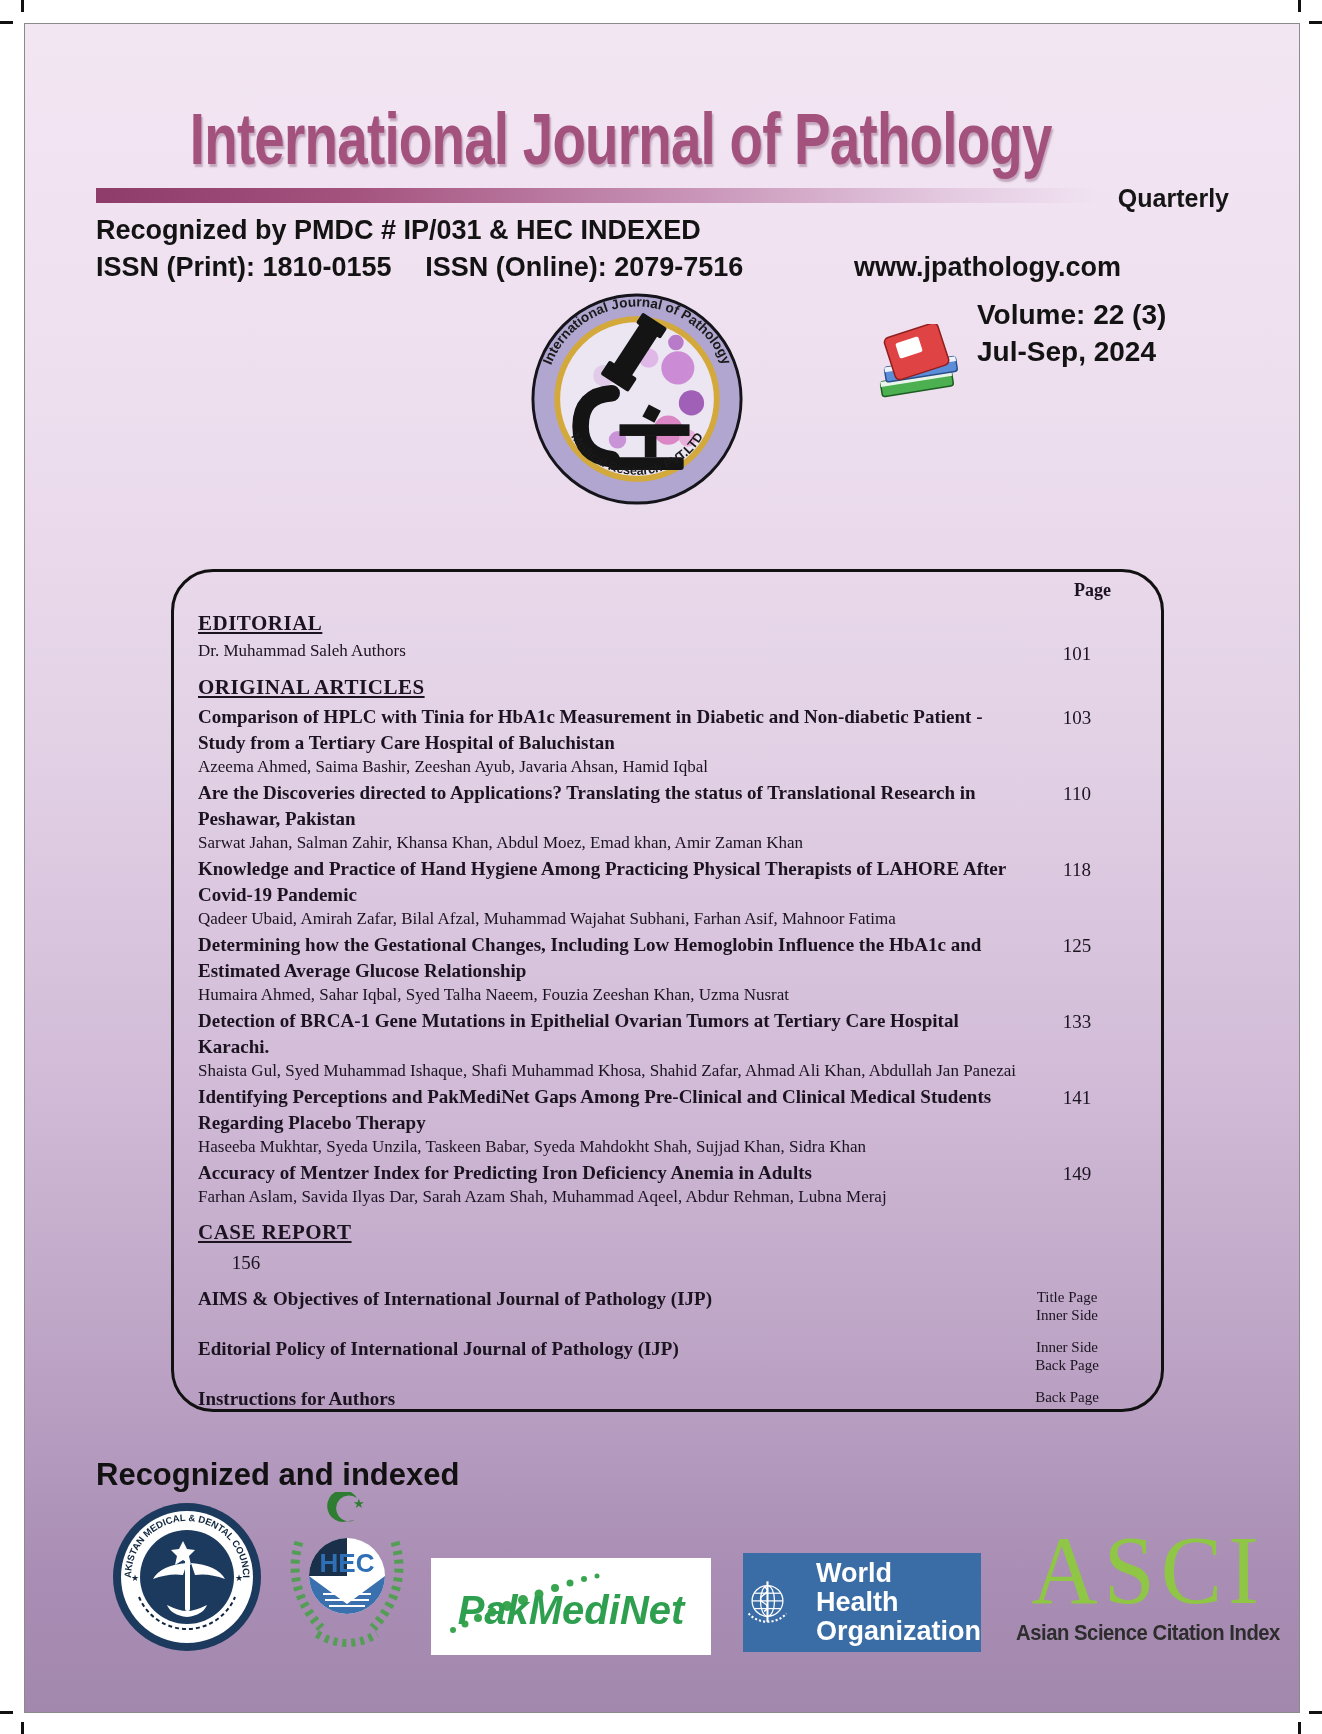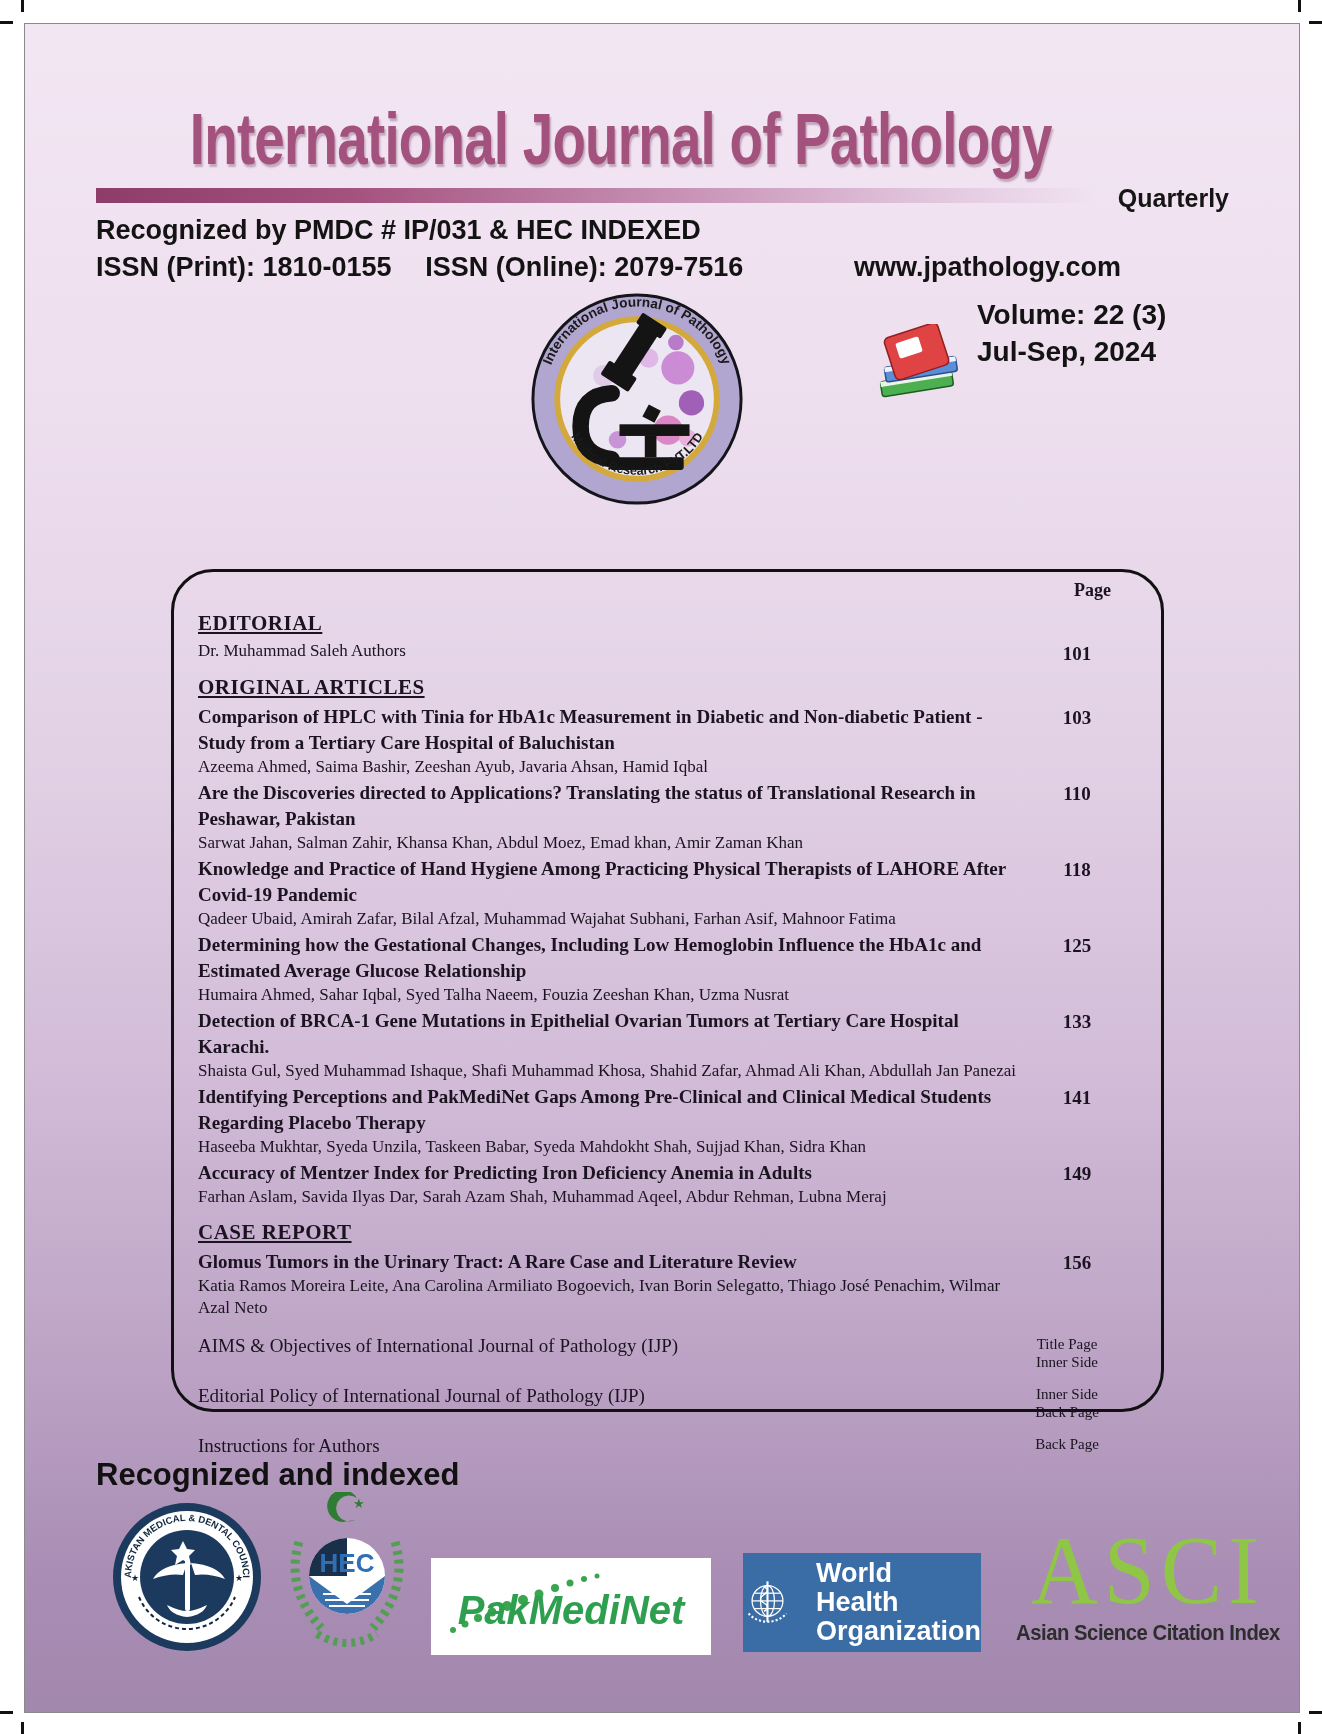--- a/index.html
+++ b/index.html
@@ -40,23 +40,23 @@
   .toc-box{position:absolute;left:146px;top:545px;width:993px;height:843px;
       border:3px solid #111;border-radius:42px;padding:6px 36px 0 24px;box-sizing:border-box;
       font-family:"Liberation Serif",serif;color:#1b1320;}
   .page-header{text-align:right;padding-right:14px;font-size:18px;font-weight:bold;margin-top:2px;}
   .toc-heading{font-size:21px;font-weight:bold;letter-spacing:.5px;text-decoration:underline;
       margin:10px 0 4px 0;}
   .toc-row{display:flex;align-items:flex-start;}
   .toc-left{flex:1 1 auto;}
   .toc-title{font-size:19px;font-weight:bold;line-height:26px;}
   .toc-authors{font-size:17px;line-height:22px;margin-bottom:2px;}
-  .toc-page{flex:0 0 96px;text-align:center;font-size:19px;font-weight:bold;padding-top:3px;}
+  .toc-page{flex:0 0 96px;text-align:center;font-size:19px;font-weight:normal;padding-top:3px;}
   .toc-extra{display:flex;align-items:flex-start;margin-top:14px;}
-  .toc-extra-label{flex:1 1 auto;font-size:19px;font-weight:normal;}
+  .toc-extra-label{flex:1 1 auto;font-size:19px;font-weight:bold;}
   .toc-extra-pages{flex:0 0 116px;text-align:center;font-size:15px;line-height:18px;}
 
   
   .footer-heading{position:absolute;left:71px;top:1433px;font-size:31px;font-weight:bold;color:#111;}
   .logo{position:absolute;}
   .pmdc-logo{left:86px;top:1477px;width:152px;height:152px;}
   .hec-logo{left:252px;top:1468px;width:140px;height:178px;}
   .pakmedinet-box{left:406px;top:1534px;width:280px;height:97px;background:#fff;
       display:flex;align-items:center;justify-content:center;}
   .who-box{left:718px;top:1529px;width:238px;height:99px;background:var(--who-blue);
@@ -215,24 +215,20 @@
           </div>
           <div class="toc-row">
             <div class="toc-left">
               <div class="toc-title">Accuracy of Mentzer Index for Predicting Iron Deficiency Anemia in Adults</div>
               <div class="toc-authors">Farhan Aslam, Savida Ilyas Dar, Sarah Azam Shah, Muhammad Aqeel, Abdur Rehman, Lubna Meraj</div>
             </div>
             <div class="toc-page">149</div>
           </div>
           <div class="toc-heading">CASE REPORT</div>
           <div class="toc-row">
-            <div class="toc-left">
-              <div class="toc-title">Glomus Tumors in the Urinary Tract: A Rare Case and Literature Review</div>
-              <div class="toc-authors">Katia Ramos Moreira Leite, Ana Carolina Armiliato Bogoevich, Ivan Borin Selegatto, Thiago José Penachim, Wilmar Azal Neto</div>
-            </div>
             <div class="toc-page">156</div>
           </div>
         </div>
       <div>
           <div class="toc-extra">
             <div class="toc-extra-label">AIMS &amp; Objectives of International  Journal of Pathology (IJP)</div>
             <div class="toc-extra-pages">
               <div class="">Title Page</div>
               <div class="">Inner Side</div>
             </div>

